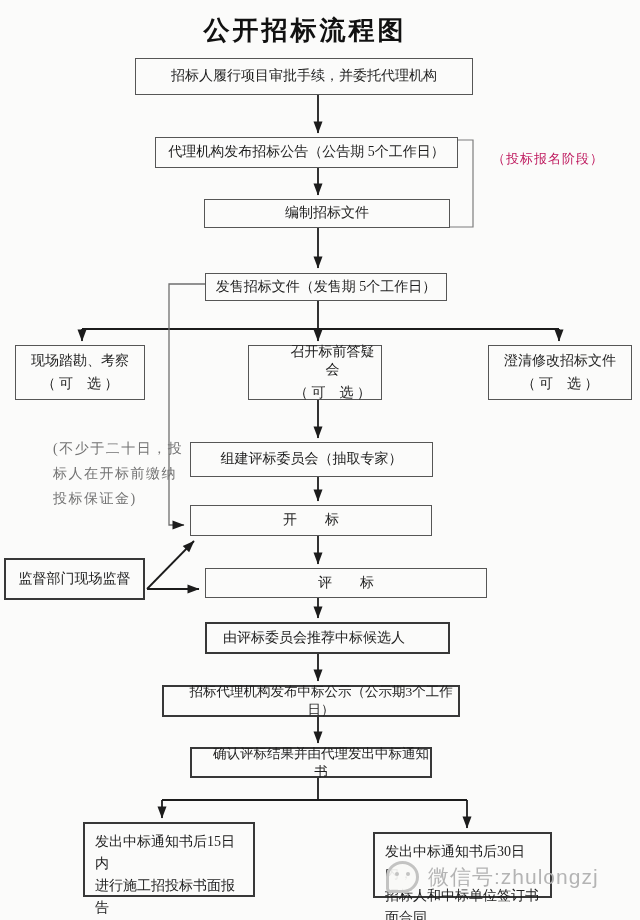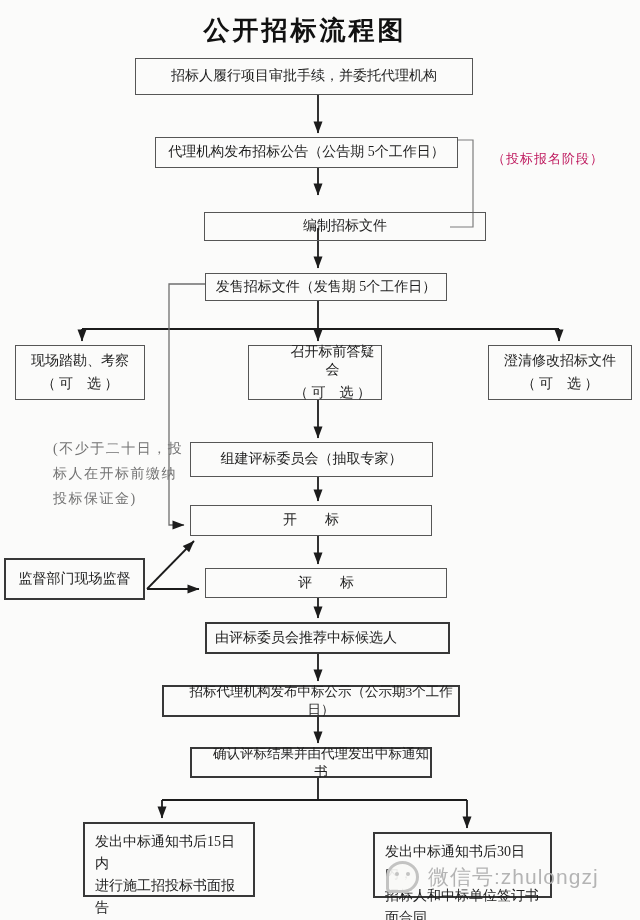--- a/index.html
+++ b/index.html
@@ -14,21 +14,21 @@
     font-size:26px;font-weight:bold;letter-spacing:3px;color:#111;
   }
   .box{
     position:absolute;box-sizing:border-box;
     border:1.6px solid #565656;
     display:flex;align-items:center;justify-content:center;
     text-align:center;font-size:14px;line-height:1.3;
   }
   .box.heavy{border-width:2px;border-color:#383838;}
   .box.two{flex-direction:column;gap:5px;font-size:14px;}
-  .box.leftal{justify-content:flex-start;text-align:right;padding-left:8px;}
+  .box.leftal{justify-content:flex-start;text-align:right;padding-left:16px;}
   .box.wrap3{
     align-items:flex-start;justify-content:flex-start;text-align:left;
     flex-direction:column;gap:0;padding:7px 8px 0 10px;line-height:22px;
   }
   .box.tight{font-size:13.5px;padding-left:20px;}
   .note-right{
     position:absolute;left:492px;top:150px;font-size:13px;
     letter-spacing:1px;color:#be185d;white-space:nowrap;
   }
   .note-left{
@@ -95,21 +95,21 @@
       <line x1="147" y1="589" x2="199" y2="589" marker-end="url(#ah)"></line>
     </g>
     <polyline points="458,140 473,140 473,227 450,227" stroke="#7d7d7d" stroke-width="1.2" fill="none"></polyline>
     <polyline points="205,284 169,284 169,525 184,525" stroke="#6f6f6f" stroke-width="1.3" fill="none" marker-end="url(#ah)"></polyline>
   </svg>
 
   <div class="box" style="left:135px;top:58px;width:338px;height:37px;">招标人履行项目审批手续，并委托代理机构</div>
 
   <div class="box" style="left:155px;top:137px;width:303px;height:31px;">代理机构发布招标公告（公告期 5个工作日）</div>
 
-  <div class="box" style="left:204px;top:212px;width:282px;height:29px;">编制招标文件</div>
+  <div class="box" style="left:204px;top:199px;width:246px;height:29px;">编制招标文件</div>
 
   <div class="box" style="left:205px;top:273px;width:242px;height:28px;">发售招标文件（发售期 5个工作日）</div>
 
   <div class="box two" style="left:15px;top:345px;width:130px;height:55px;">
     <span>现场踏勘、考察</span>
     <span>（ 可　选 ）</span>
   </div>
 
   <div class="box two" style="left:248px;top:345px;width:134px;height:55px;padding-left:35px;">
     <span>召开标前答疑会</span>
@@ -118,21 +118,21 @@
 
   <div class="box two" style="left:488px;top:345px;width:144px;height:55px;">
     <span>澄清修改招标文件</span>
     <span>（ 可　选 ）</span>
   </div>
 
   <div class="box" style="left:190px;top:442px;width:243px;height:35px;">组建评标委员会（抽取专家）</div>
 
   <div class="box" style="left:190px;top:505px;width:242px;height:31px;">开　　标</div>
 
-  <div class="box" style="left:205px;top:568px;width:242px;height:30px;">评　　标</div>
+  <div class="box" style="left:205px;top:568px;width:282px;height:30px;">评　　标</div>
 
   <div class="box heavy leftal" style="left:205px;top:622px;width:245px;height:32px;">由评标委员会推荐中标候选人</div>
 
   <div class="box heavy tight" style="left:162px;top:685px;width:298px;height:32px;">招标代理机构发布中标公示（公示期3个工作日）</div>
 
   <div class="box heavy tight" style="left:190px;top:747px;width:242px;height:31px;">确认评标结果并由代理发出中标通知书</div>
 
   <div class="box heavy wrap3" style="left:83px;top:822px;width:172px;height:75px;">
     <span>发出中标通知书后15日内</span>
     <span>进行施工招投标书面报告</span>

